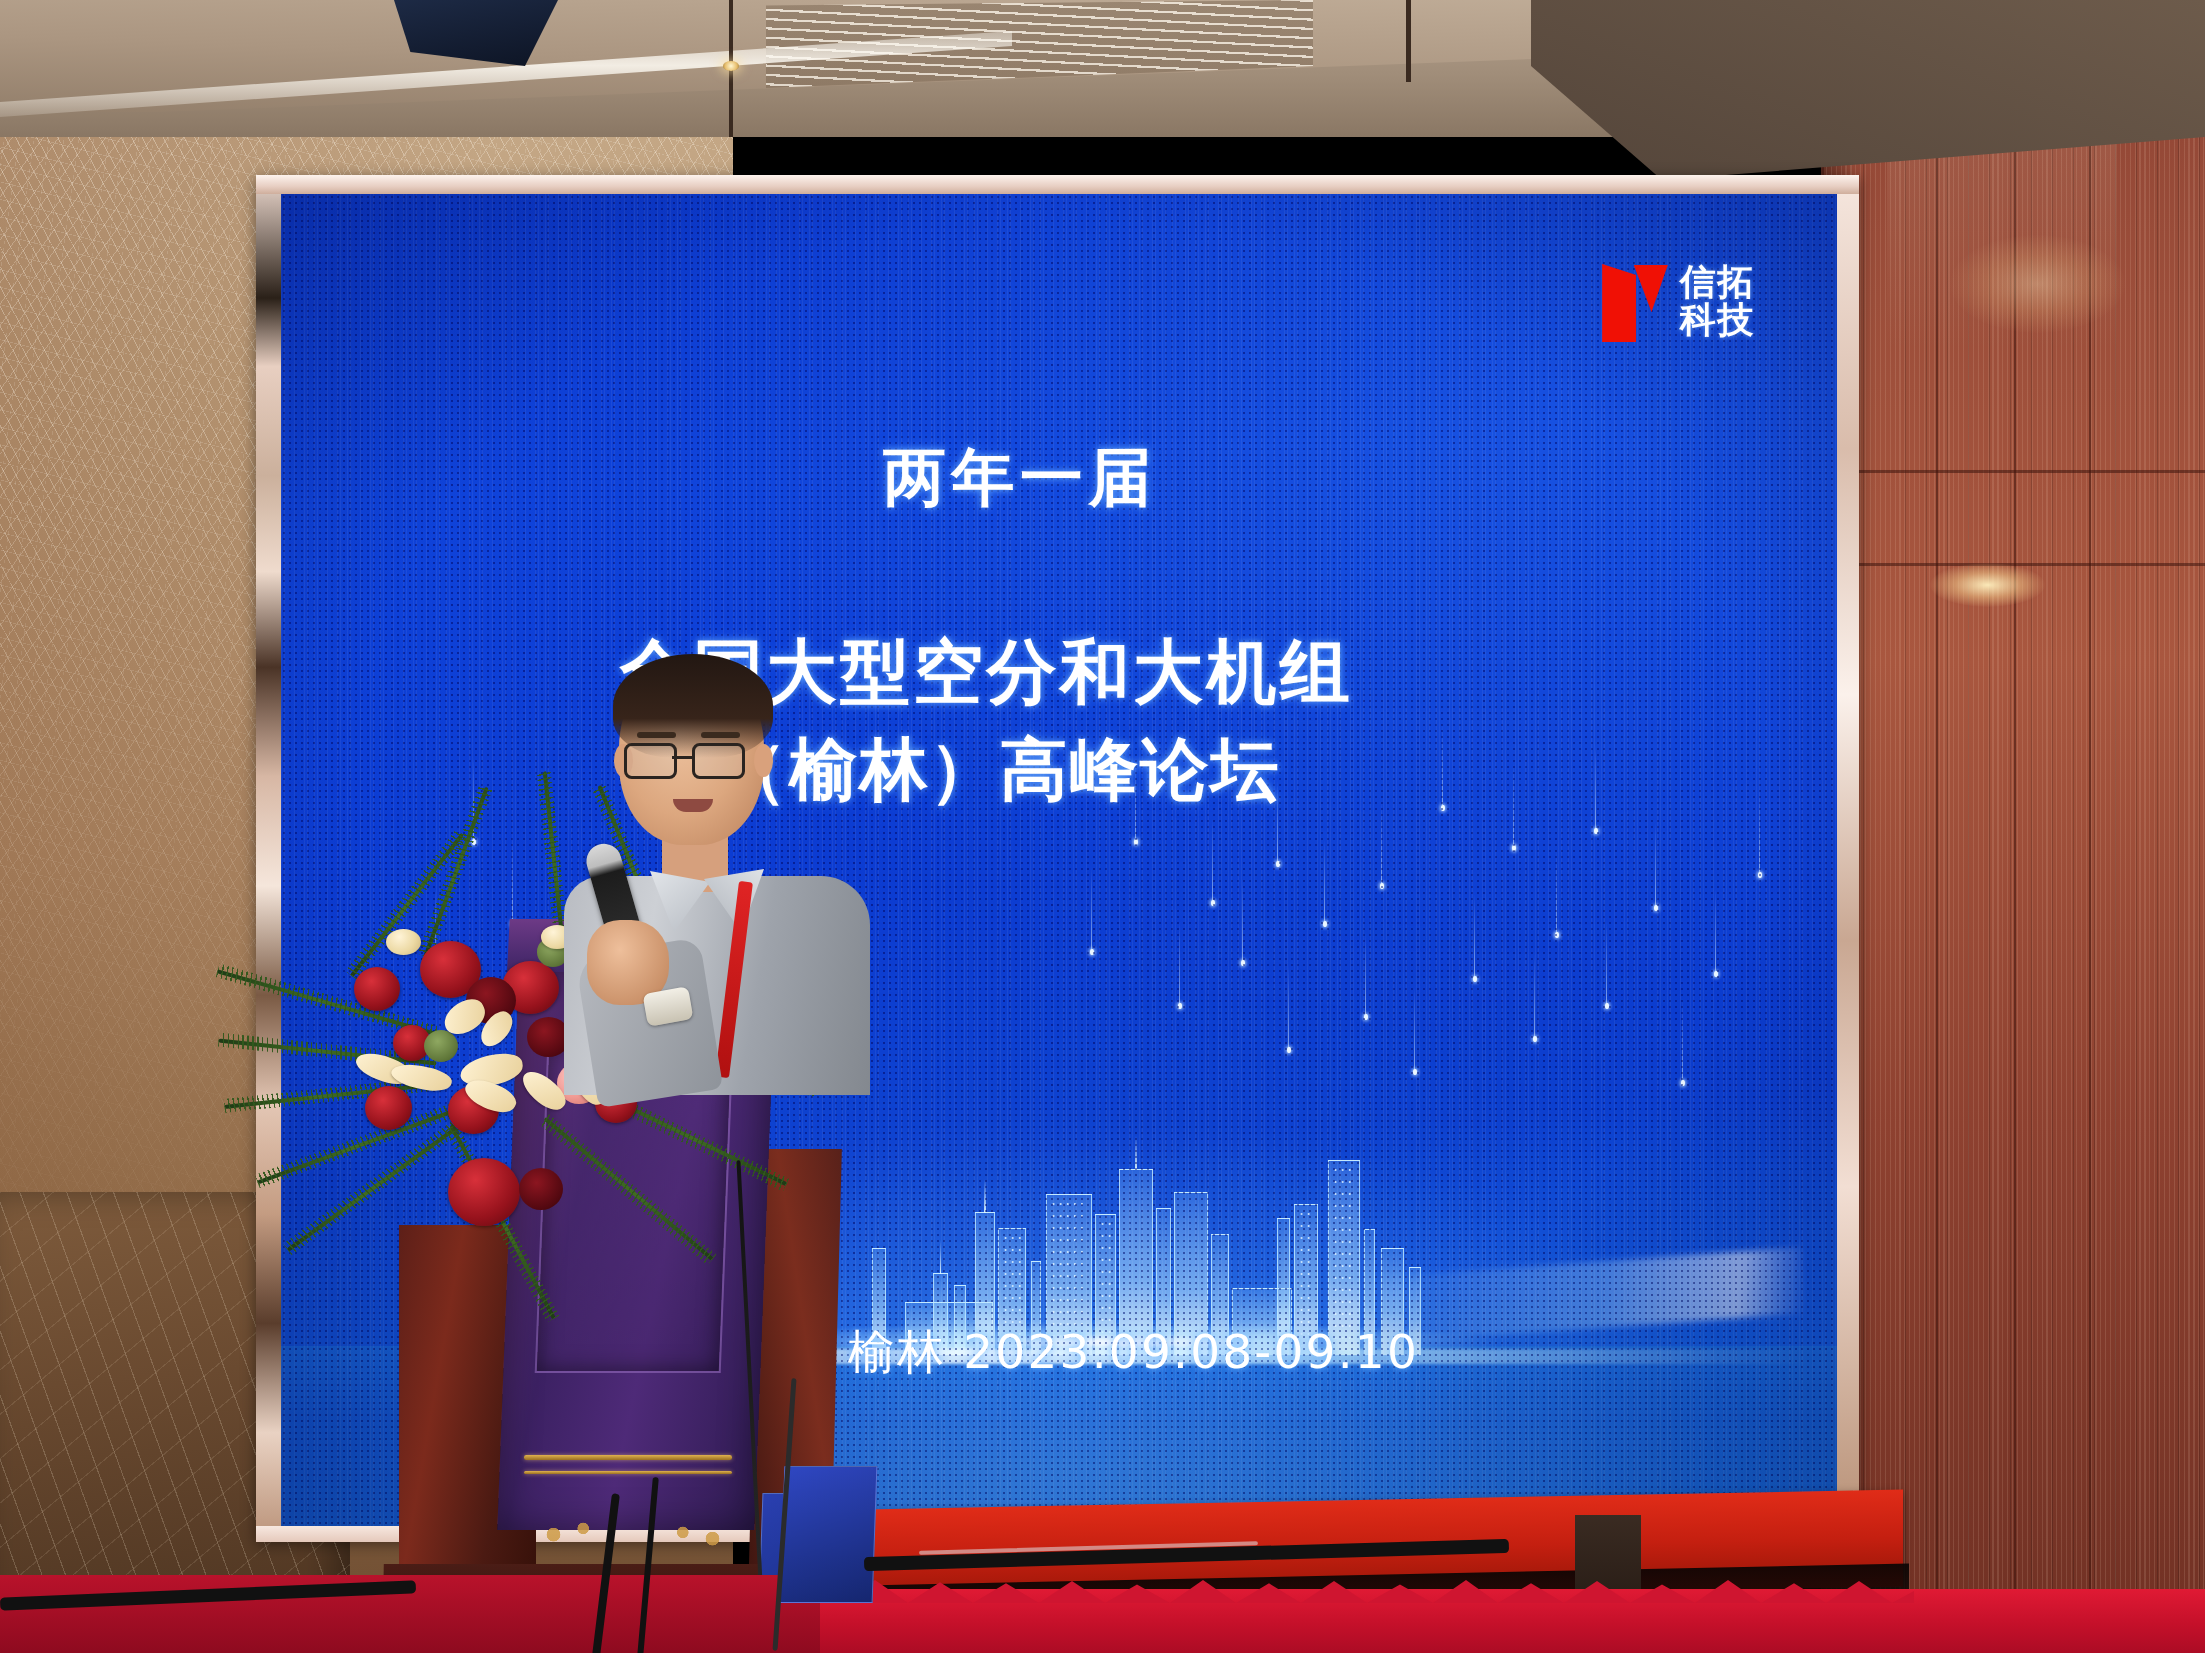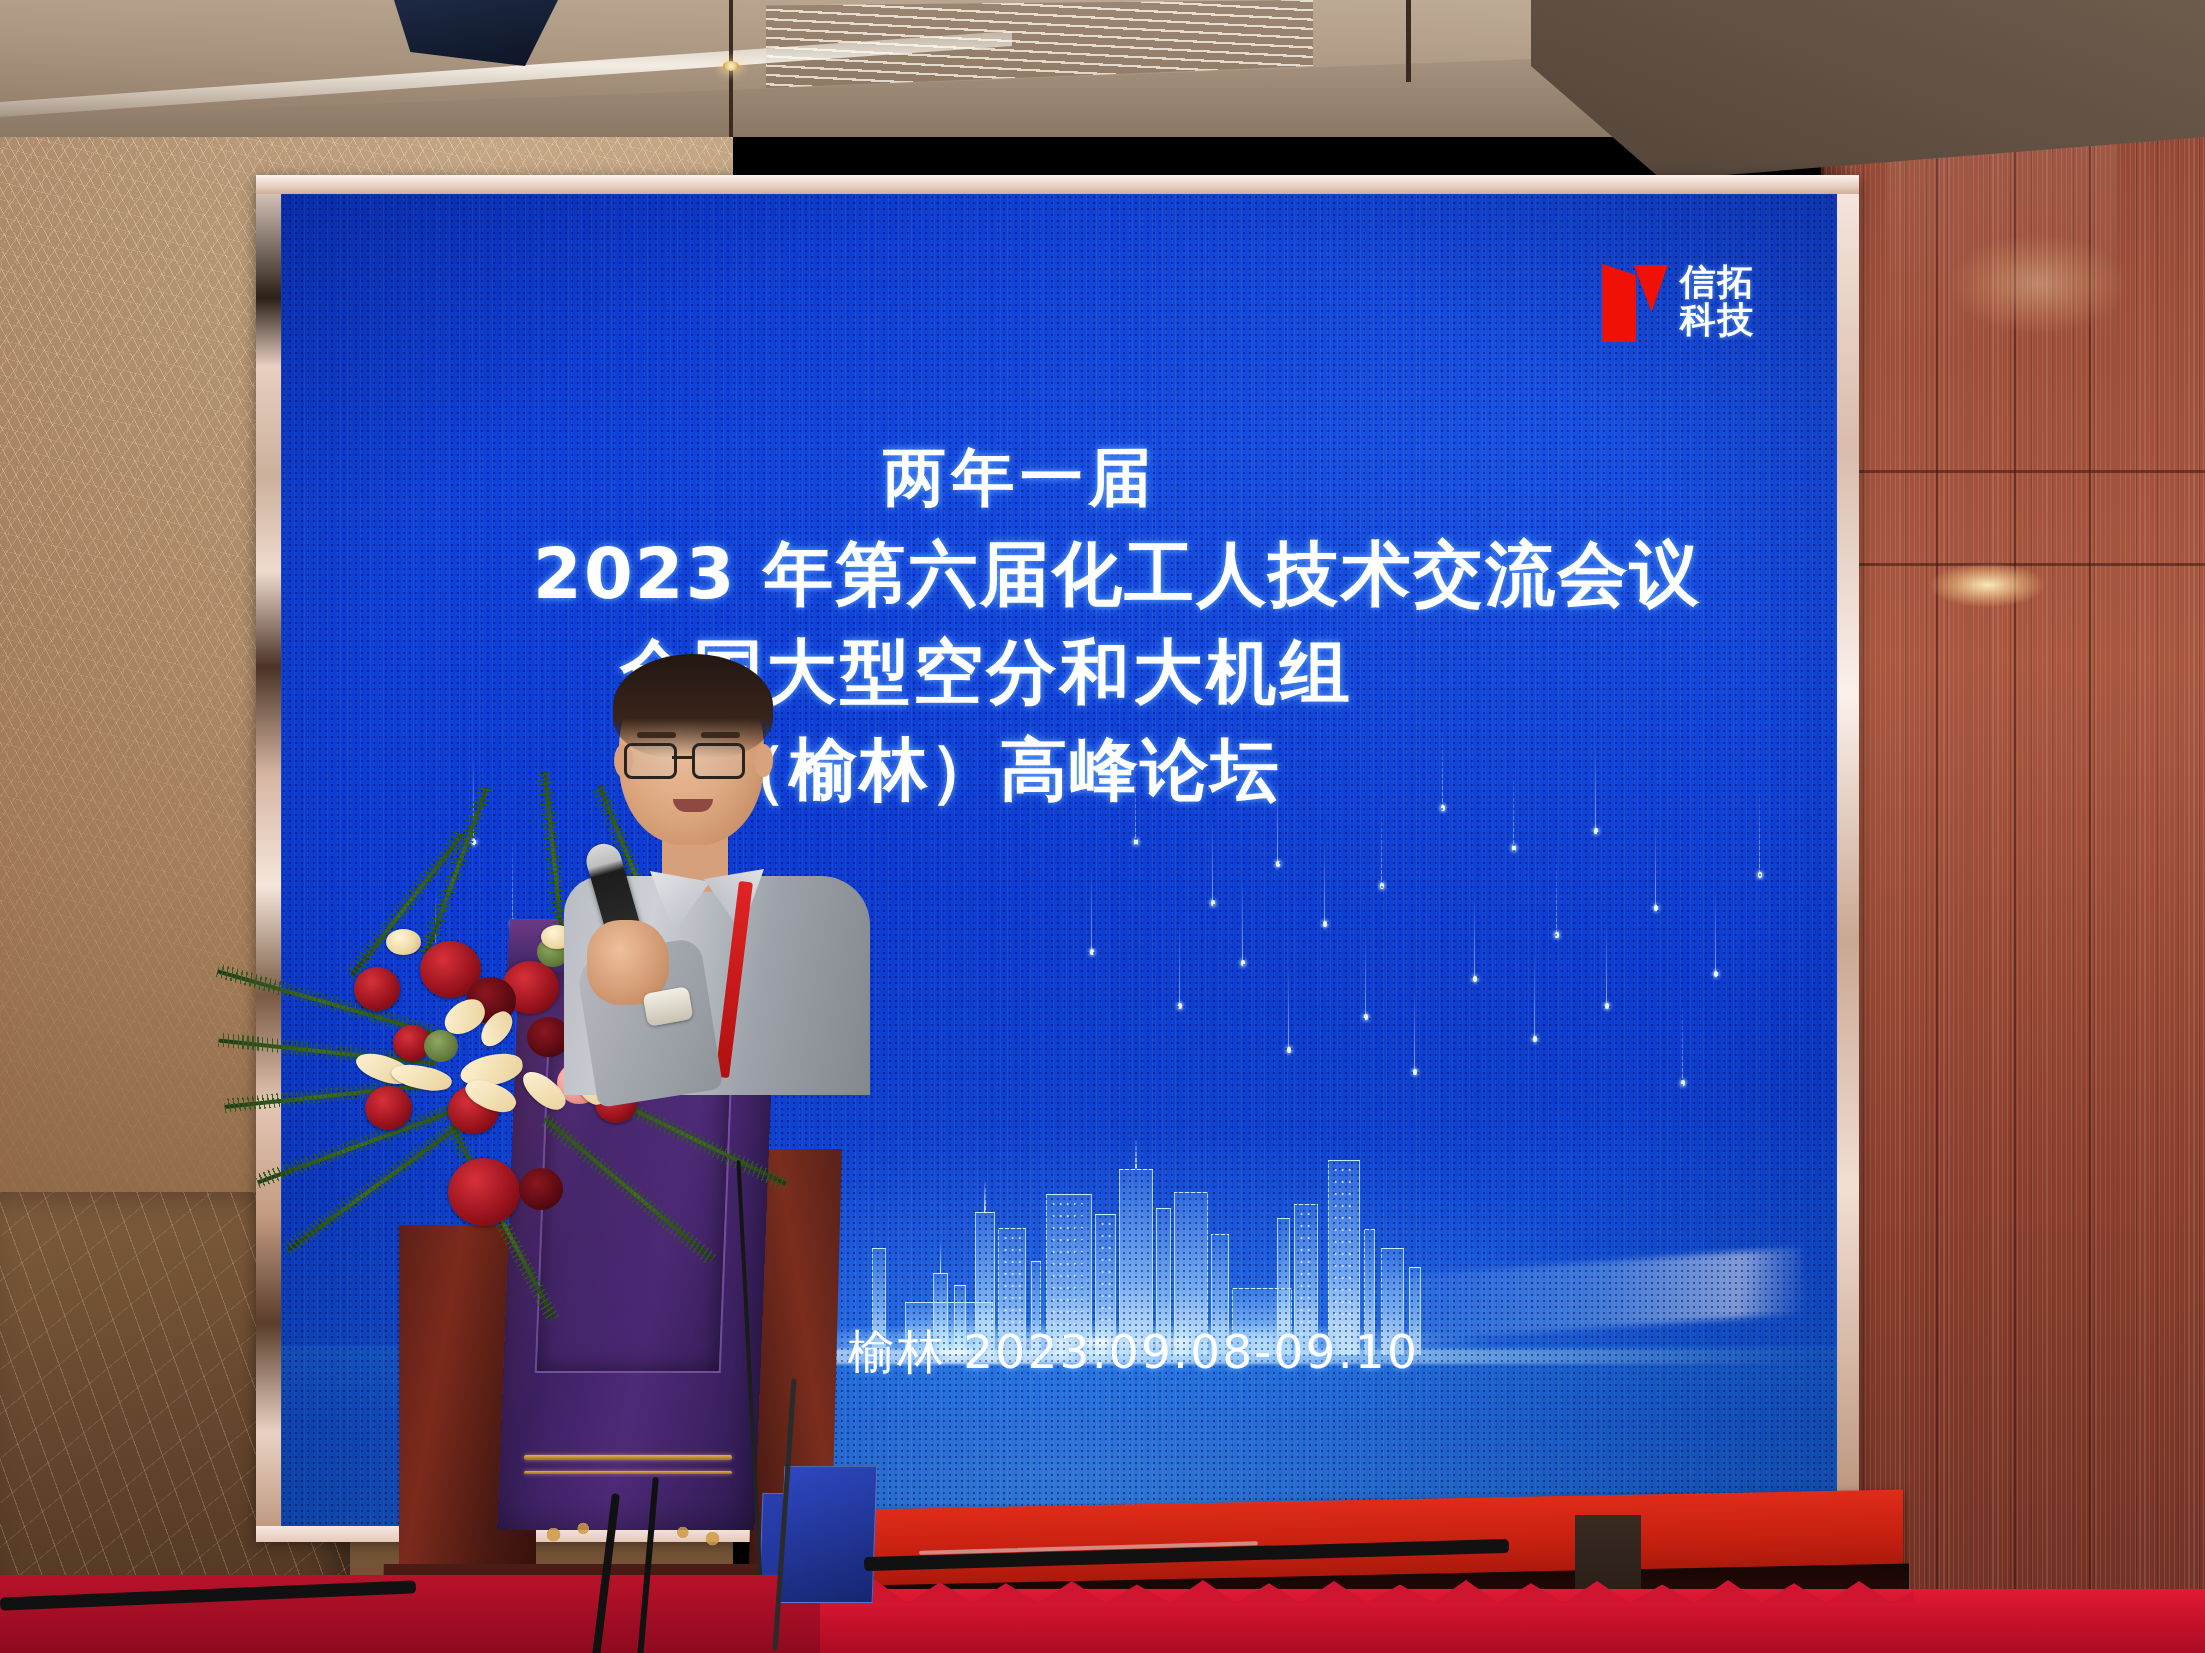--- a/index.html
+++ b/index.html
@@ -553,21 +553,20 @@
           <div class="bar"></div>
             <div class="tri"></div>
         </div>
         <div id="xt-text">
           <div>信拓</div>
           <div>科技</div>
         </div>
       </div>
 
       <div class="cn" id="t-line1">两年一届</div>
-      <div class="cn" id="t-line2">2023 年第六届化工人技术交流会议</div>
       <div class="cn" id="t-line3">全国大型空分和大机组</div>
       <div class="cn" id="t-line4">（榆林）高峰论坛</div>
       <div class="cn" id="t-footer">中国 | 榆林  2023.09.08-09.10</div>
 
     </div>
   </div>
 
   <div id="podium">
     <div class="pod-wood-l"></div>
     <div class="pod-wood-r"></div>

